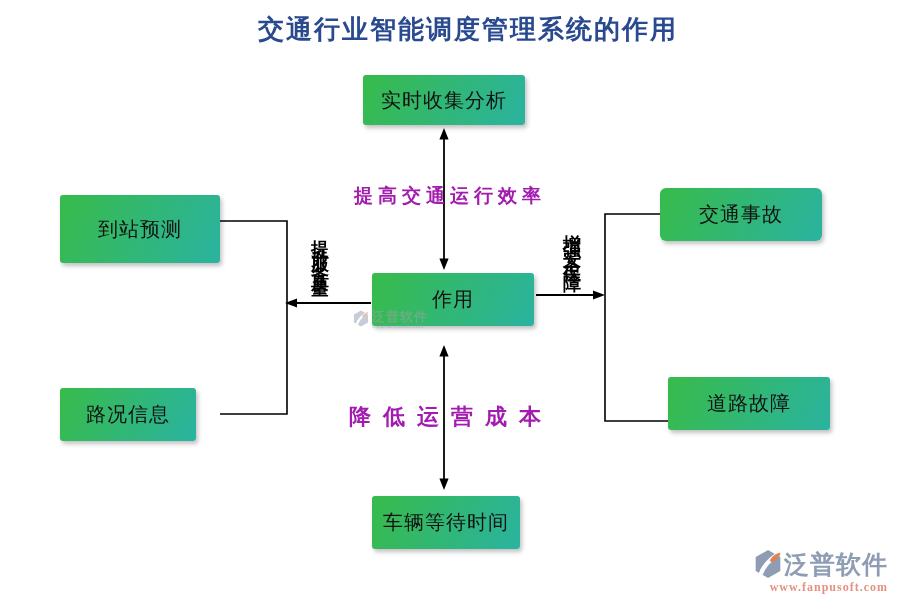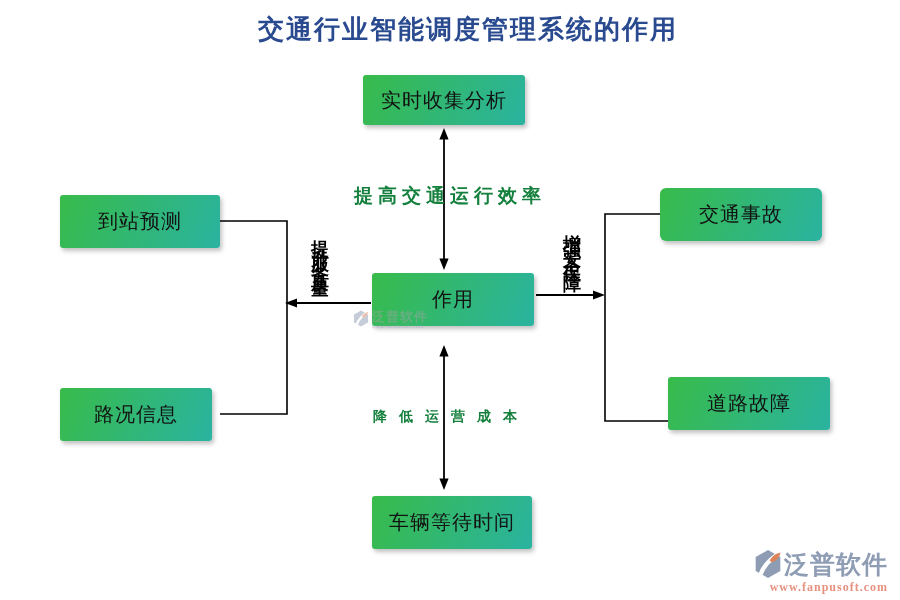--- a/index.html
+++ b/index.html
@@ -15,32 +15,32 @@
   }
   .node {
     position:absolute; display:flex; align-items:center; justify-content:center;
     background:linear-gradient(115deg,#38bb4a 0%,#2ab3a0 100%);
     color:#121212; font-size:20px; letter-spacing:1px;
     border-radius:3px; box-shadow:2px 3px 4px rgba(120,120,120,0.45);
     z-index:1;
   }
   .node-top    { left:363px; top:75px;  width:162px; height:50px; }
   .node-center { left:372px; top:273px; width:162px; height:53px; }
-  .node-bottom { left:372px; top:496px; width:160px; height:53px; }
-  .node-left1  { left:60px;  top:195px; width:160px; height:53px; }
-  .node-left2  { left:60px;  top:388px; width:152px; height:53px; }
+  .node-bottom { left:372px; top:496px; width:148px; height:53px; }
+  .node-left1  { left:60px;  top:195px; width:160px; height:68px; }
+  .node-left2  { left:60px;  top:388px; width:136px; height:53px; }
   .node-right1 { left:660px; top:188px; width:162px; height:53px;border-radius:6px; }
   .node-right2 { left:668px; top:377px; width:162px; height:53px; }
   .wires { position:absolute; left:0; top:0; z-index:2; }
   .hlabel {
     position:absolute; z-index:3; white-space:nowrap;
-    color:#15803d; font-weight:bold; text-align:left;
+    color:#a21caf; font-weight:bold; text-align:left;
   }
   .hlabel-top    { left:450px; top:196px; transform:translate(-50%,-50%); font-size:19px; letter-spacing:5px; }
-  .hlabel-bottom { left:451px; top:417px; transform:translate(-50%,-50%); font-size:14px; letter-spacing:12px; }
+  .hlabel-bottom { left:451px; top:417px; transform:translate(-50%,-50%); font-size:22px; letter-spacing:12px; }
   .vlabel {
     position:absolute; z-index:3; color:#000; font-weight:bold; font-size:18px;
     writing-mode:vertical-rl; text-orientation:upright; letter-spacing:8px;
     white-space:nowrap;
   }
   .vlabel-left  { left:308px; top:226px; }
   .vlabel-right { left:560px; top:219px; }
   .watermark {
     position:absolute; left:353px; top:310px; z-index:4; opacity:0.5;
     display:flex; align-items:flex-start; gap:3px;

